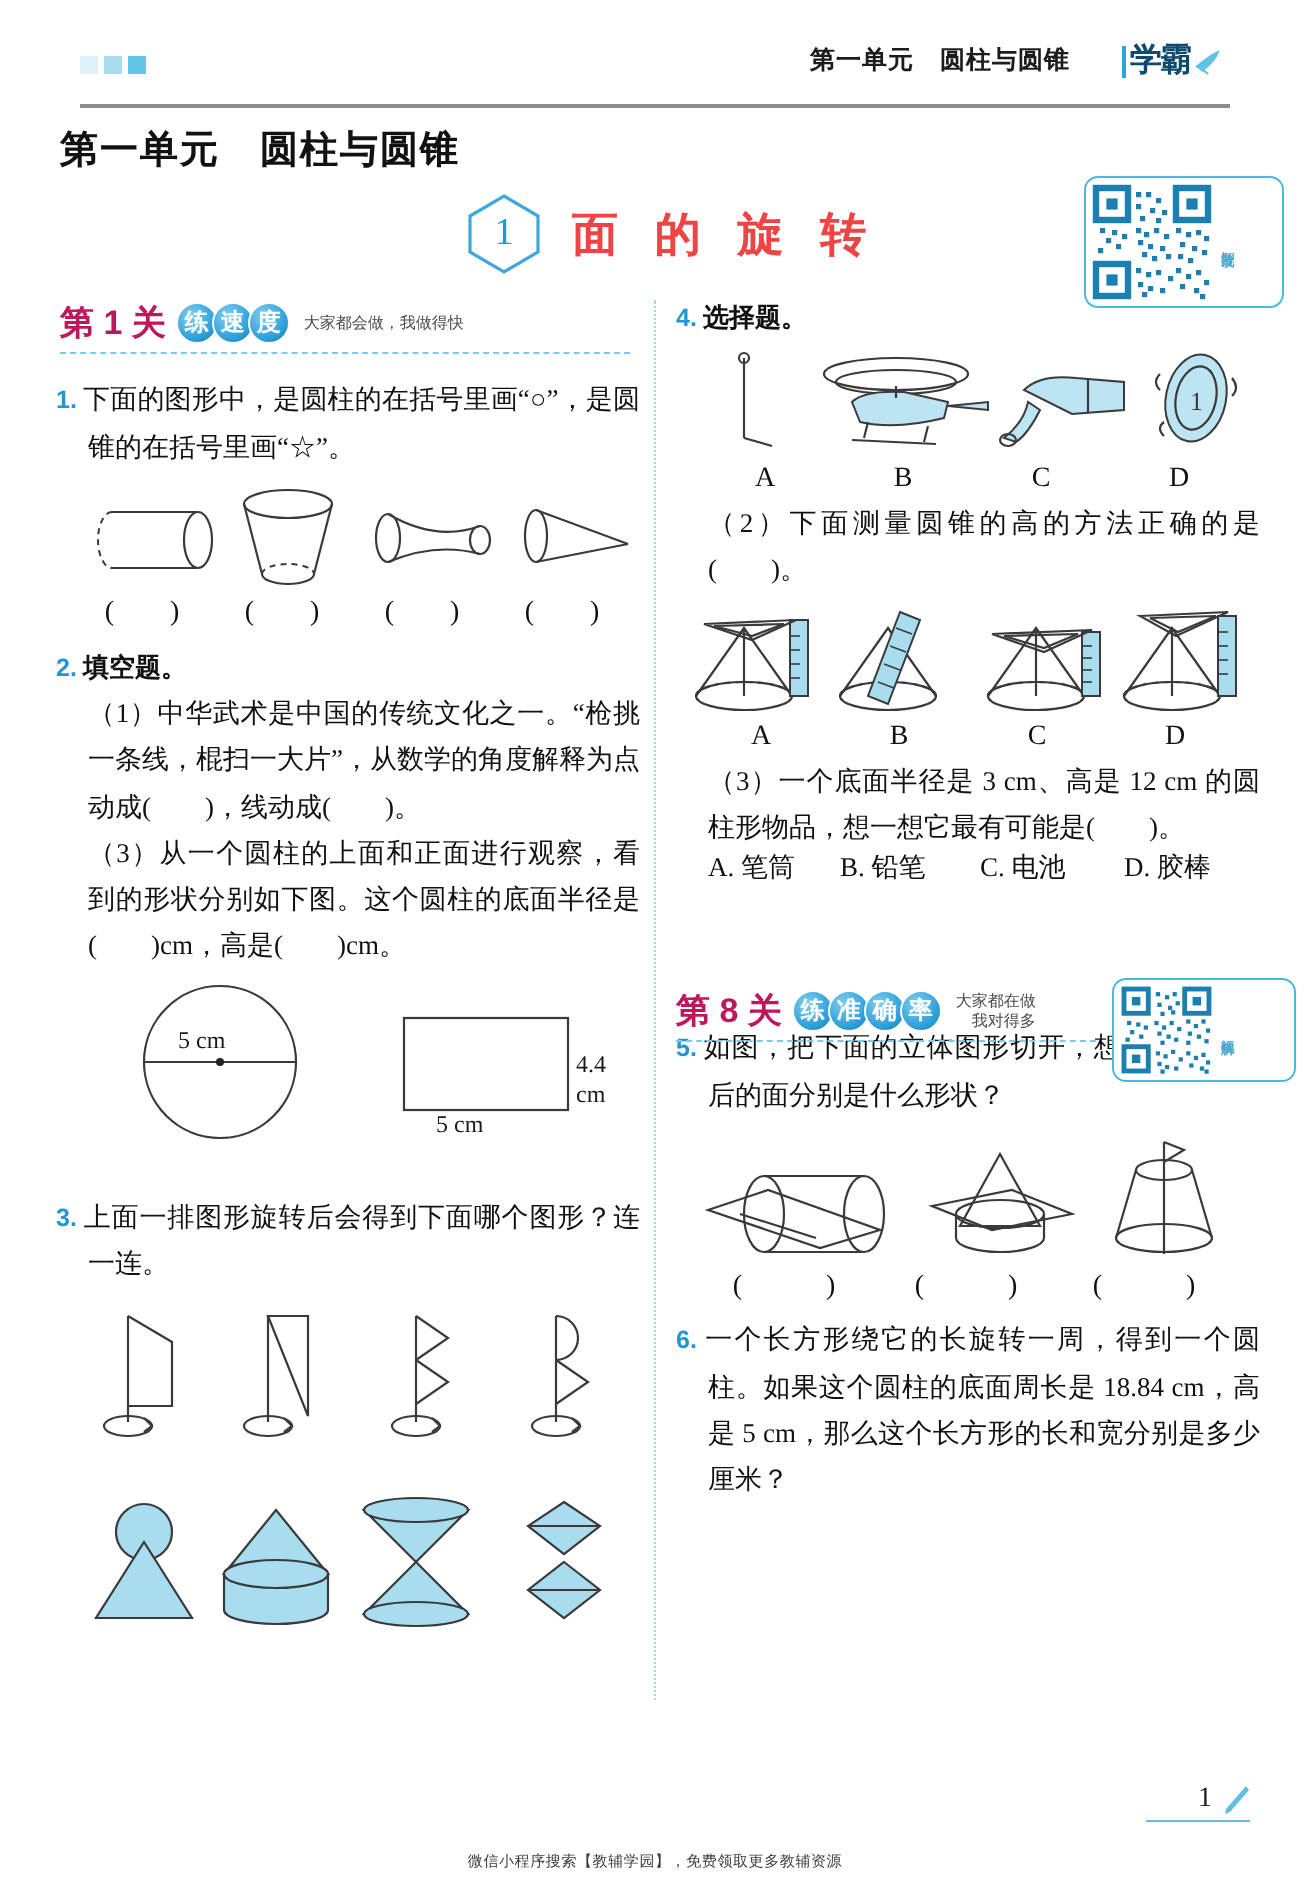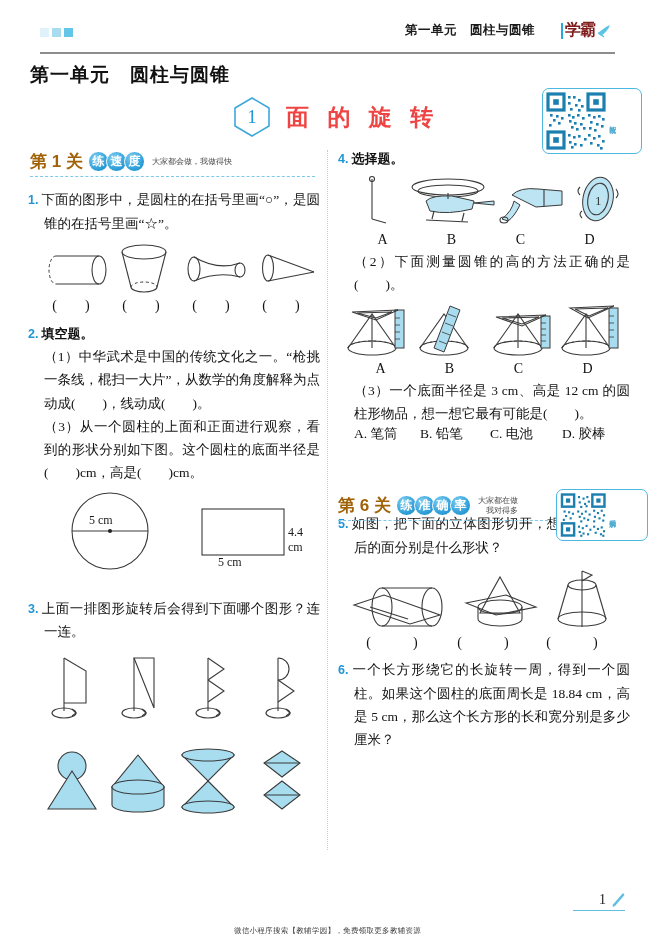--- a/index.html
+++ b/index.html
@@ -26,21 +26,21 @@
     font-family:"Liberation Sans", sans-serif;
     font-weight:700; font-size:12.5px; letter-spacing:.5px; color:#1c1c1c;
     white-space:nowrap;
   }
   .hdr-brand {
     position:absolute; right:6px; top:-2px; display:flex; align-items:center; gap:2px;
   }
   .hdr-brand .bar { width:2px; height:16px; background:#2ba6dd; }
   .hdr-brand .nm {
     font-family:Liberation Mono, monospace; font-weight:700; font-size:16px;
-    color:#7f1d1d; letter-spacing:-1px;
+    color:#0c4a6e; letter-spacing:-1px;
   }
   .hdr-brand .cap { position:relative; width:12px; height:14px; }
   .hdr-brand .cap svg { position:absolute; left:0; top:0; }
   .hdr-rule { position:absolute; left:0; top:30px; width:575px; height:1.5px; background:#8d8d8d; }
 
   
   .unit-title {
     position:absolute; left:30px; top:62px;
     font-family:"Liberation Sans", sans-serif;
     font-weight:700; font-size:19px; letter-spacing:1px; color:#111;
@@ -66,21 +66,21 @@
   .qr .lbl { writing-mode:vertical-rl; font-family:"Liberation Sans", sans-serif;
              font-size:7px; color:#4aa8cf; letter-spacing:.5px; line-height:1.05;
              padding:1px 1px; }
   #qr-top { left:542px; top:88px; width:100px; height:66px; }
   #qr-mid { left:556px; top:489px; width:92px; height:52px; }
 
   
   .level { position:absolute; display:flex; align-items:center; }
   .level .gate {
     font-family:"Liberation Sans", sans-serif; font-weight:700; font-size:17px;
-    color:#a16207; letter-spacing:0px; white-space:nowrap;
+    color:#be185d; letter-spacing:0px; white-space:nowrap;
   }
   .level .bubbles { display:flex; margin-left:5px; }
   .level .bubbles b {
     display:inline-flex; align-items:center; justify-content:center;
     width:21px; height:21px; border-radius:50%;
     background:radial-gradient(circle at 35% 30%, #7ecdf0 0%, #2d9ed8 65%, #1b82bb 100%);
     color:#fff; font-family:"Liberation Sans", sans-serif; font-weight:700; font-size:12px;
     margin-left:-3px; border:1.5px solid #fff;
   }
   .level .bubbles b:first-child { margin-left:0; }
@@ -585,21 +585,21 @@
     </div>
 
     <div class="q" style="margin-top:6px;">
       <div class="qtext hang">
         <span class="qnum">6.</span><span>一个长方形绕它的长旋转一周，得到一个圆柱。如果这个圆柱的底面周长是 18.84 cm，高是 5 cm，那么这个长方形的长和宽分别是多少厘米？</span>
       </div>
     </div>
   </div>
 
   <div class="level" id="level2">
-    <span class="gate">第 6 关</span>
+    <span class="gate">第 8 关</span>
     <span class="bubbles">
       <b>练</b>
       <b>准</b>
       <b>确</b>
       <b>率</b>
     </span>
     <span class="tag">
       <span>大家都在做</span>
       <span class="l2">我对得多</span>
     </span>

